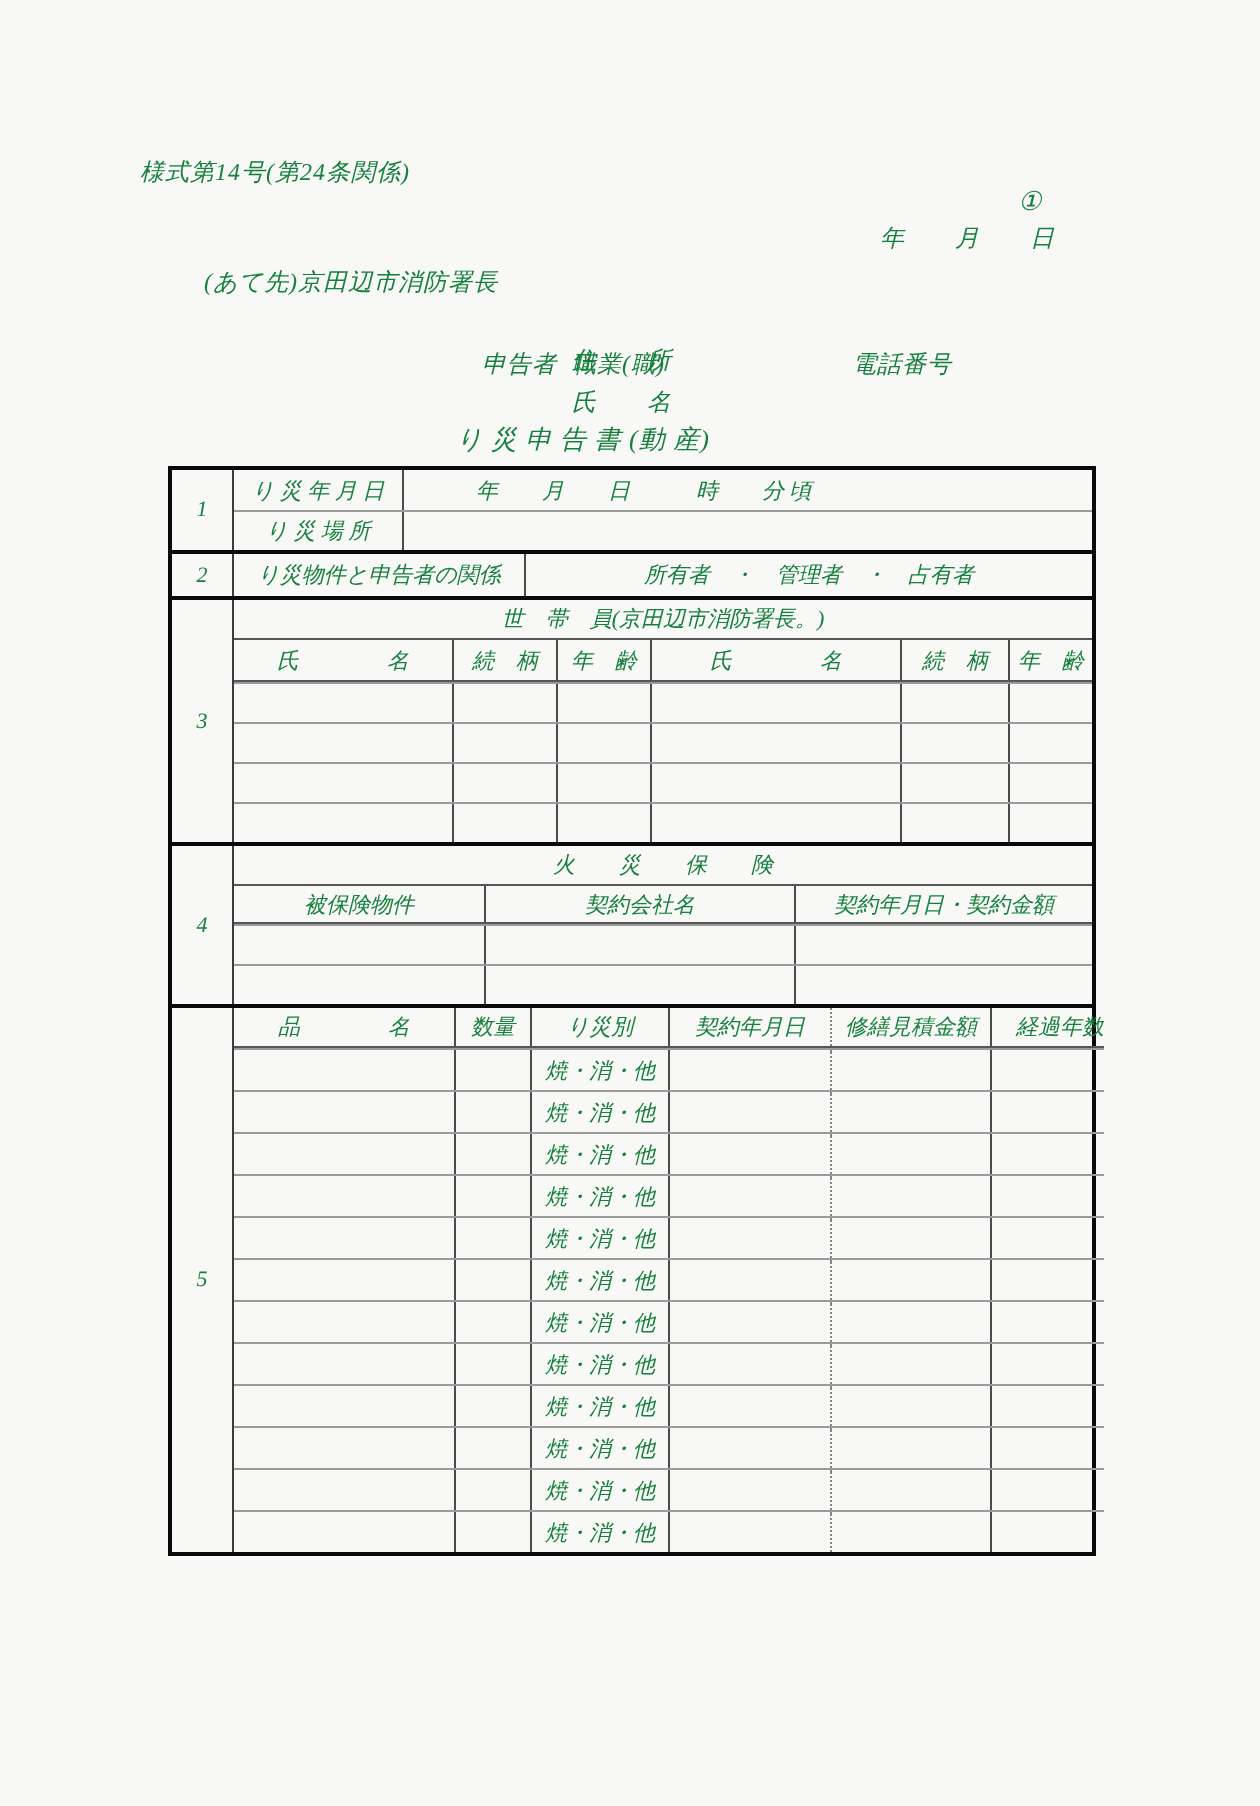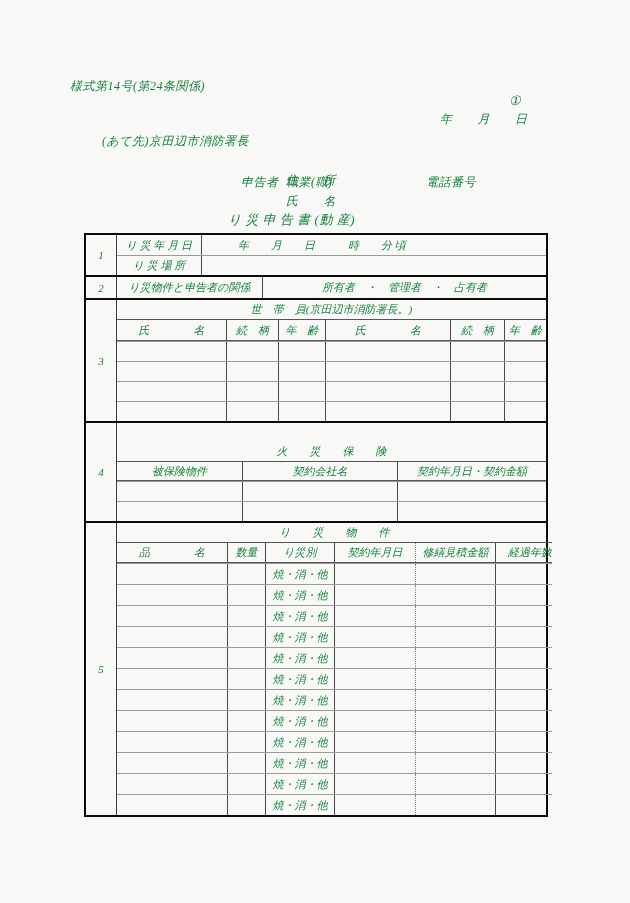--- a/index.html
+++ b/index.html
@@ -70,21 +70,21 @@
 
   
   .s3 .frow { height:20px; }
   .s3 .c1 { flex:0 0 109px; } .s3 .c2 { flex:0 0 52px; }
   .s3 .c3 { flex:0 0 47px; }  .s3 .c4 { flex:0 0 125px; }
   .s3 .c5 { flex:0 0 54px; }  .s3 .c6 { flex:1 1 auto; }
   .s3 .colhdr { height:21px; border-top:0; }
   .s3 .colhdr.frow { height:21px; }
 
   
-  .s4 .band { height:20px;margin-top:19px; }
+  .s4 .band { height:20px; }
   .s4 .colhdr.frow { height:19px; }
   .s4 .frow { height:20px; }
   .s4 .c1 { flex:0 0 125px; } .s4 .c2 { flex:0 0 155px; } .s4 .c3 { flex:1 1 auto; }
 
   
   .s5 .band { height:20px; }
   .s5 .colhdr.frow { height:20px; }
   .s5 .frow { height:21px; }
   .s5 .c1 { flex:0 0 110px; } .s5 .c2 { flex:0 0 38px; }
   .s5 .c3 { flex:0 0 69px; }  .s5 .c4 { flex:0 0 81px; }
@@ -197,21 +197,20 @@
             <div class="cell c1"></div>
             <div class="cell c2"></div>
             <div class="cell c3"></div>
           </div>
       </div>
     </div>
 
     <div class="sec s5">
       <div class="no-cell">5</div>
       <div class="sec-body">
-        <div class="band">り　　災　　物　　件</div>
         <div class="frow colhdr">
           <div class="cell c1 center">品　　　　名</div>
           <div class="cell c2 center">数量</div>
           <div class="cell c3 center">り災別</div>
           <div class="cell c4 center">契約年月日</div>
           <div class="cell c5 center dotted">修繕見積金額</div>
           <div class="cell c6 center">経過年数</div>
         </div>
         <div class="frow">
             <div class="cell c1"></div>

